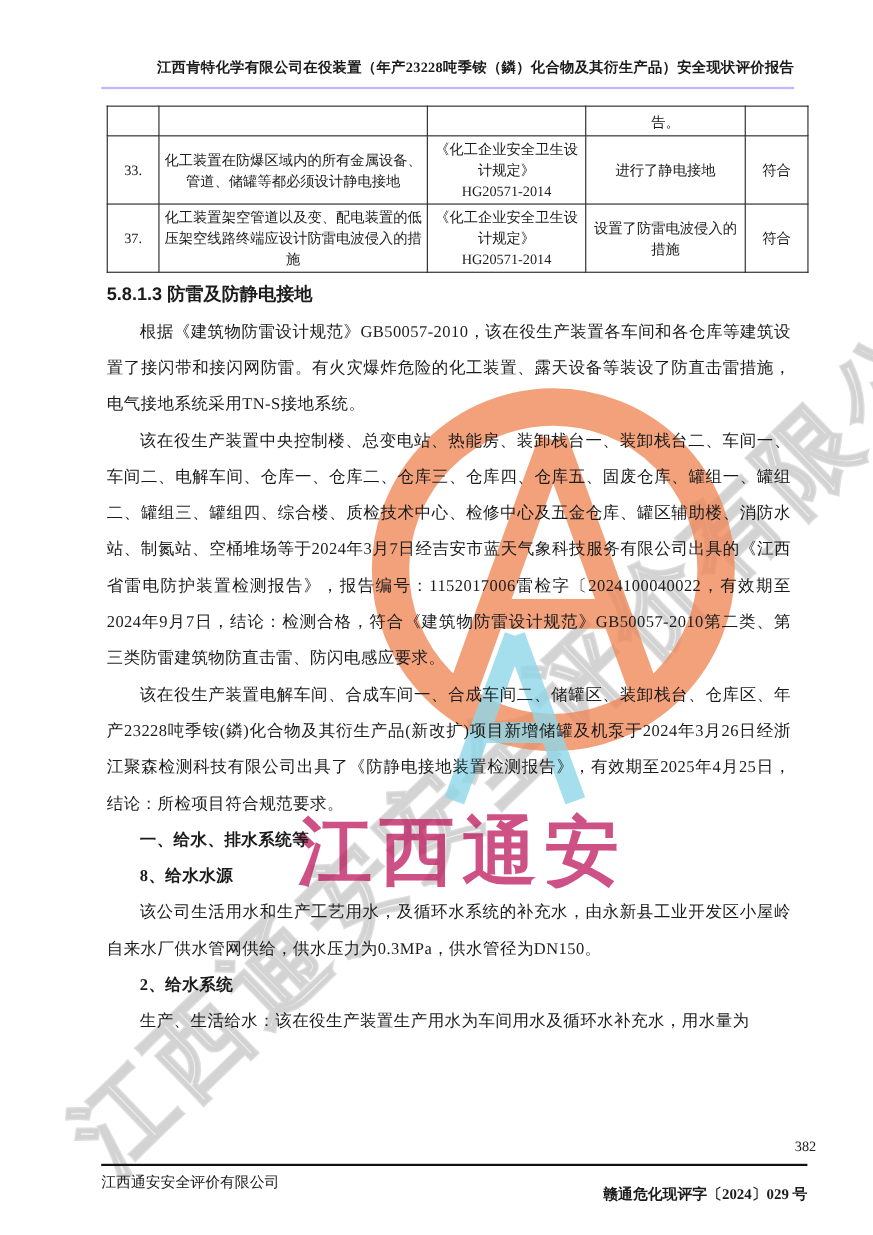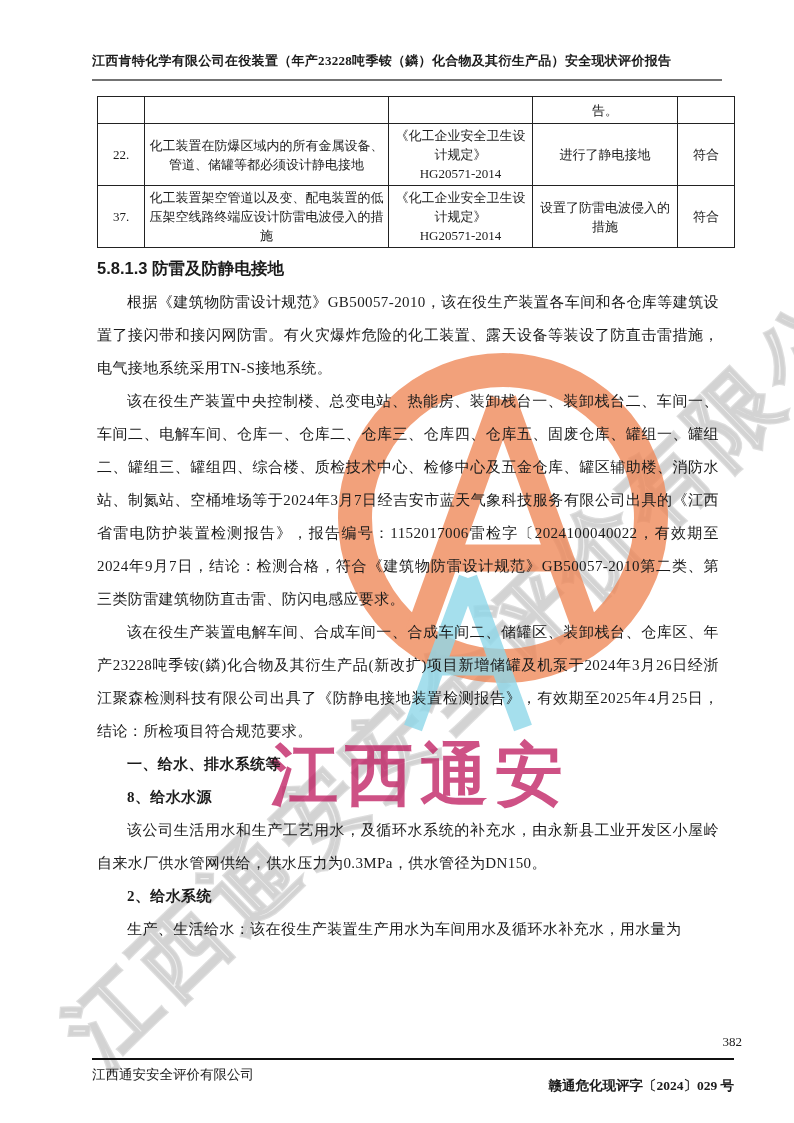--- a/index.html
+++ b/index.html
@@ -25,22 +25,22 @@
   .wm-logo{position:absolute;left:325px;top:340px;z-index:0;pointer-events:none;}
   .wm-red{
     position:absolute;left:270px;top:740px;
     font-family:"Liberation Sans","DejaVu Sans",sans-serif;
     font-weight:bold;font-size:68px;letter-spacing:7px;line-height:1;
     color:#be185d;opacity:0.75;z-index:1;pointer-events:none;white-space:nowrap;
   }
   
   .header{
     position:absolute;left:92px;top:52px;width:630px;z-index:2;
-    text-align:left;font-weight:bold;font-size:13px;letter-spacing:0.3px;
-    padding-bottom:9px;border-bottom:2px solid #737373;
+    text-align:right;font-weight:bold;font-size:13px;letter-spacing:0.3px;
+    padding-bottom:9px;border-bottom:2px solid #c4b5fd;
   }
   
   .content{position:absolute;left:97px;top:96px;width:637px;z-index:2;}
   table.checklist{
     border-collapse:collapse;width:637px;table-layout:fixed;
     font-size:13px;line-height:19px;
   }
   table.checklist td{
     border:1.5px solid #222;
     text-align:center;vertical-align:middle;
@@ -107,21 +107,21 @@
       </colgroup>
       <tbody>
         <tr class="carry">
           <td></td>
           <td></td>
           <td></td>
           <td>告。</td>
           <td></td>
         </tr>
         <tr>
-          <td>22.</td>
+          <td>33.</td>
           <td>化工装置在防爆区域内的所有金属设备、管道、储罐等都必须设计静电接地</td>
           <td>
             <div>《化工企业安全卫生设计规定》</div>
             <div>HG20571-2014</div>
           </td>
           <td>进行了静电接地</td>
           <td>符合</td>
         </tr>
         <tr>
           <td>37.</td>

